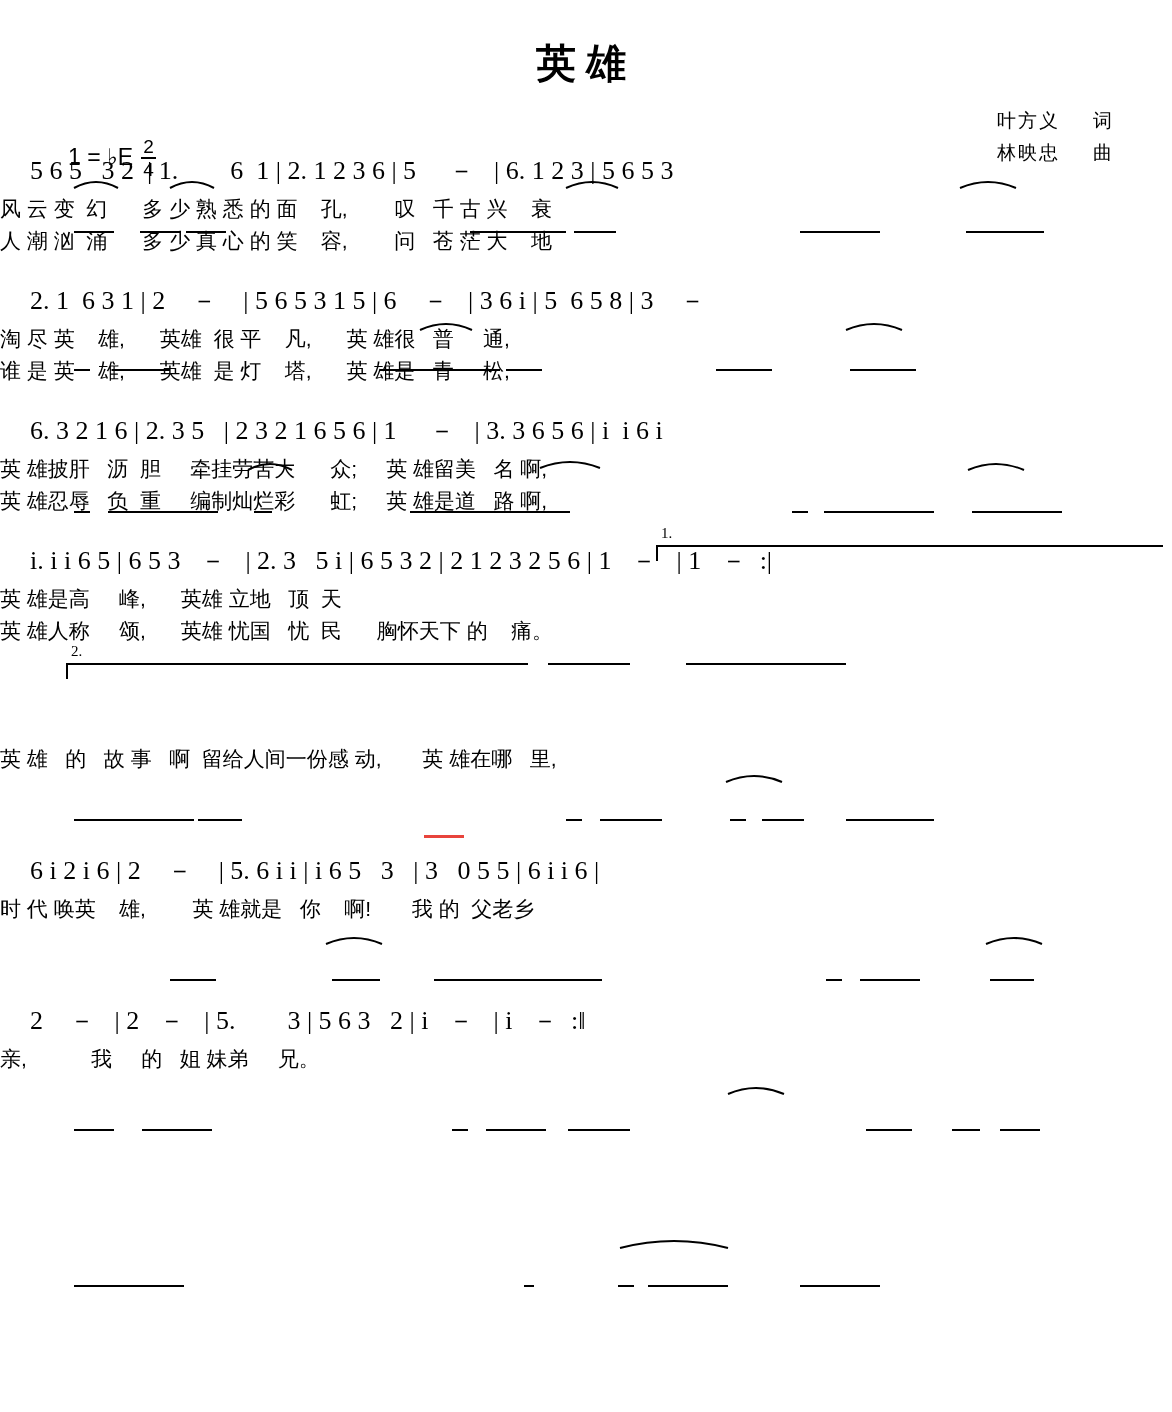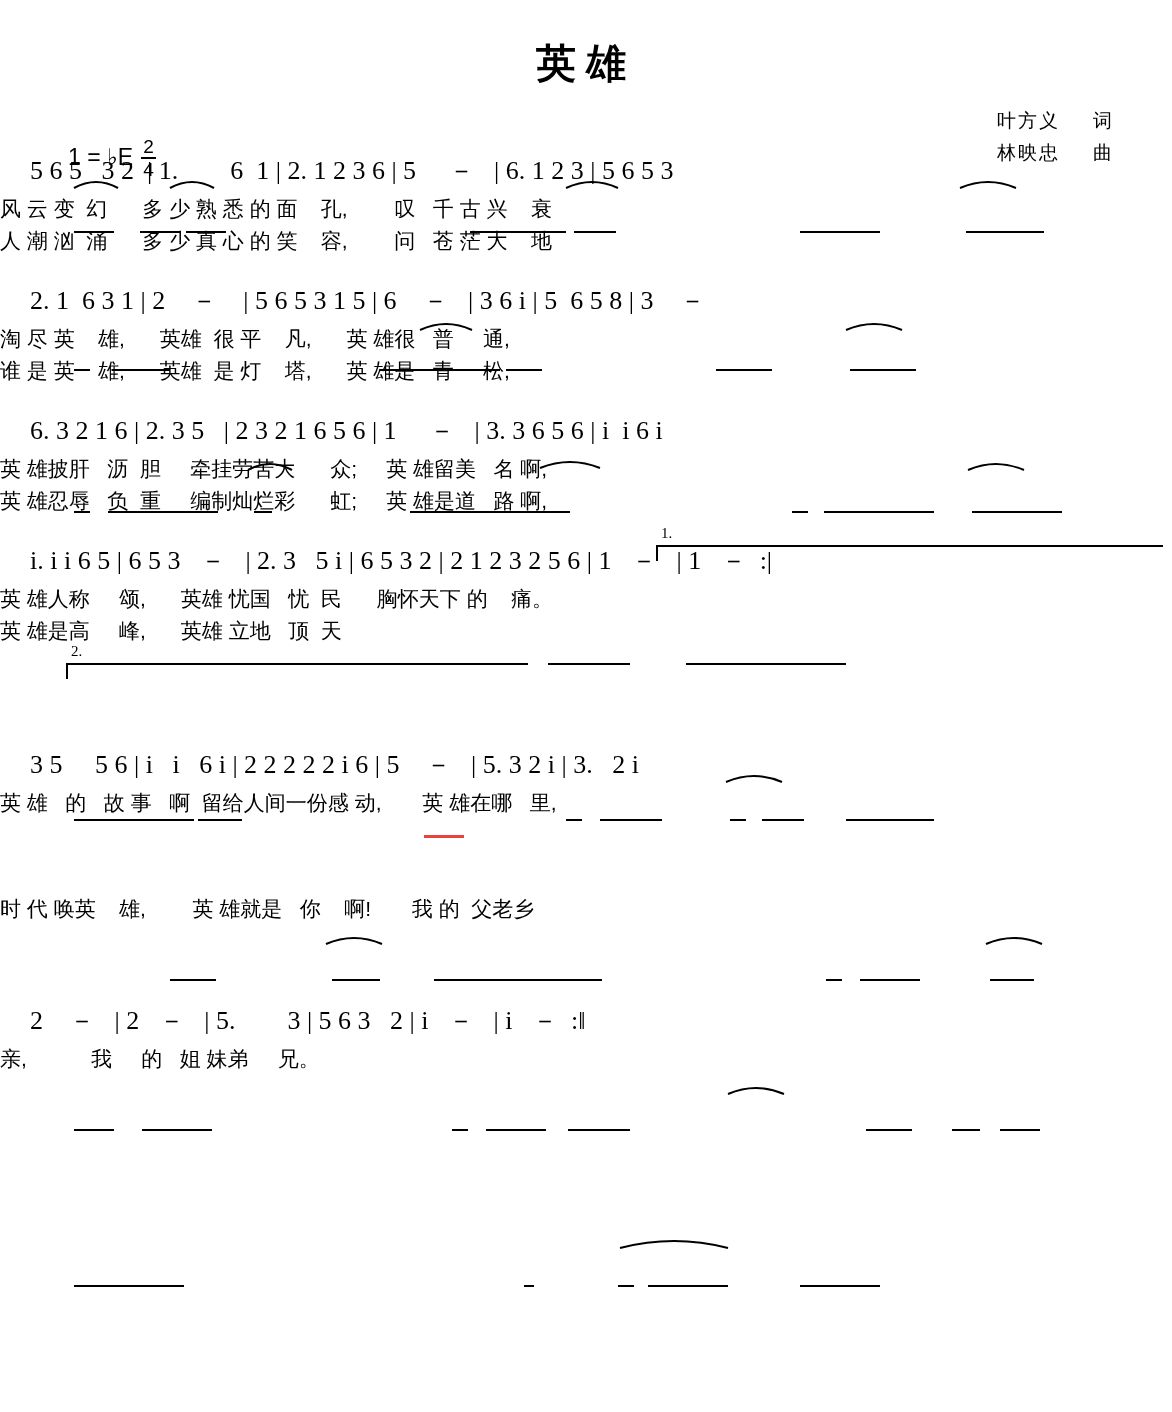--- a/index.html
+++ b/index.html
@@ -181,42 +181,42 @@
   </div>
   <div class="sysgap"></div>
 
   <div class="system">
     <div class="repeatbox" style="left:656px; top:6px; width:505px;">
       <span>1.</span>
     </div>
     <div class="hlbar" style="left:170px; top:78px; width:58px; height:30px;"></div>
     <div class="hlbar" style="left:398px; top:78px; width:58px; height:30px;"></div>
     <div class="notes">i. i i 6 5 | 6 5 3   －   | 2. 3   5 i | 6 5 3 2 | 2 1 2 3 2 5 6 | 1   －   | 1   －  :|</div>
+    <div class="lyric">英 雄是高     峰,      英雄 立地   顶  天</div>
     <div class="lyric">英 雄人称     颂,      英雄 忧国   忧  民      胸怀天下 的    痛。</div>
-    <div class="lyric">英 雄是高     峰,      英雄 立地   顶  天</div>
   </div>
   <div class="sysgap"></div>
 
   <div class="system">
     <div class="repeatbox" style="left:66px; top:-6px; width:460px;">
       <span>2.</span>
     </div>
     <div class="bluebar" style="left:74px; top:74px; width:34px; height:30px;"></div>
   </div>
   <div class="sysgap" style="height:74px"></div>
 
   <div class="system">
     <div class="hlbar" style="left:330px; top:8px; width:150px; height:34px;"></div>
     <div class="redbar" style="left:424px; top:92px; width:40px;"></div>
-    <div class="notes">3 5     5 6 | i   i   6 i | 2 2 2 2 2 i 6 | 5    －   | 5. 3 2 i | 3.   2 i</div>
     <div class="lyric">英 雄   的   故 事   啊  留给人间一份感 动,       英 雄在哪   里,</div>
   </div>
   <div class="sysgap" style="height:74px"></div>
 
   <div class="system">
+    <div class="notes">6 i 2 i 6 | 2    －    | 5. 6 i i | i 6 5   3   | 3   0 5 5 | 6 i i 6 |</div>
     <div class="lyric">时 代 唤英    雄,        英 雄就是   你    啊!       我 的  父老乡</div>
   </div>
   <div class="sysgap" style="height:74px"></div>
 
   <div class="system">
     <div class="notes">2    －   | 2   －   | 5.        3 | 5 6 3   2 | i   －   | i   －  :‖</div>
     <div class="lyric">亲,           我     的   姐 妹弟     兄。</div>
   </div>
 
   <svg class="overlay" viewBox="0 0 1172 1412">

